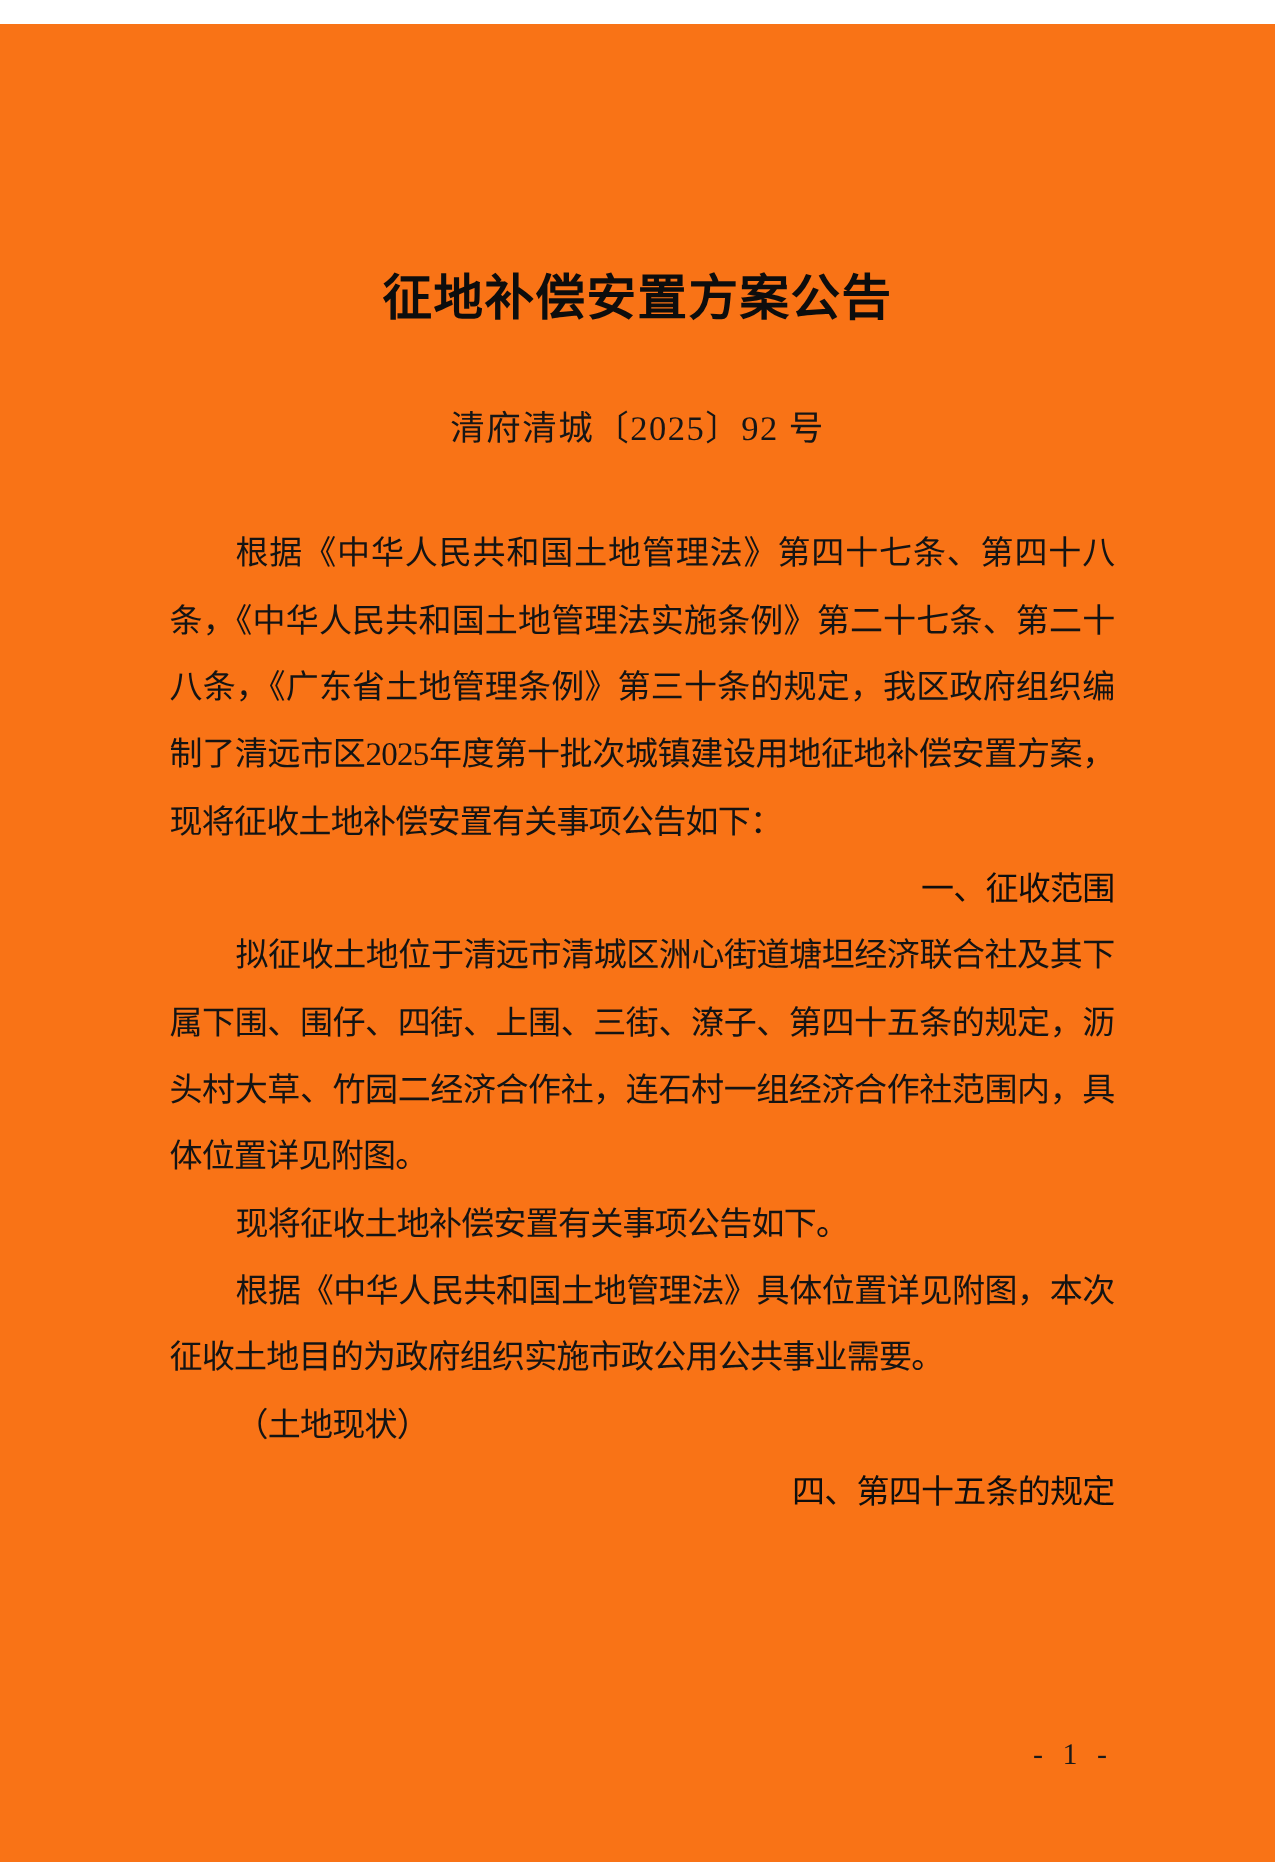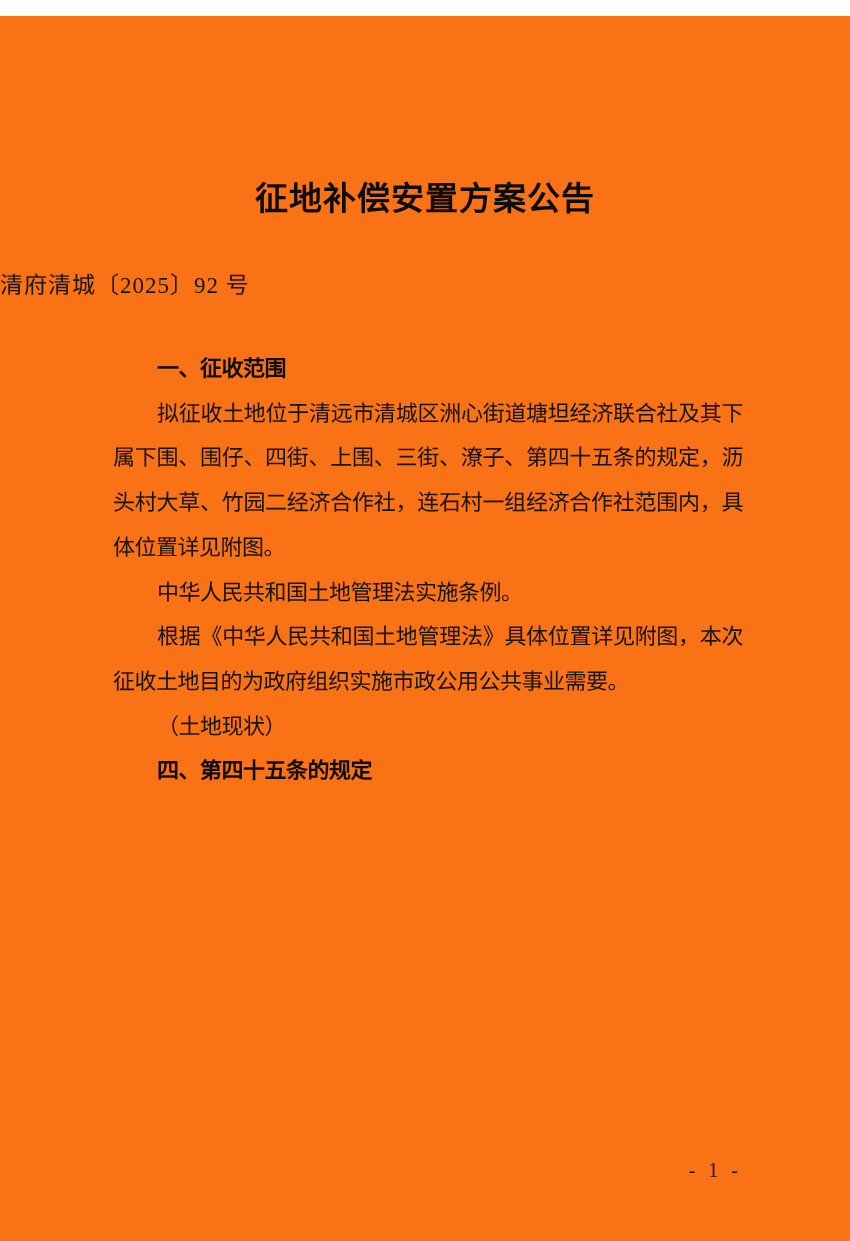--- a/index.html
+++ b/index.html
@@ -28,20 +28,21 @@
     font-weight: bold;
     letter-spacing: 1px;
     font-family: "Liberation Serif", "DejaVu Serif", serif;
     color: #0d0d0d;
   }
   .doc-number {
     position: absolute;
     top: 250px;
     left: 0;
     width: 100%;
+    text-align: center;
     font-size: 23px;
     letter-spacing: 1px;
     font-family: "Liberation Serif", "DejaVu Serif", serif;
     color: #161616;
   }
   .doc-body {
     position: absolute;
     top: 331px;
     left: 113px;
     width: 630px;
@@ -56,22 +57,22 @@
   .doc-body h2 {
     margin: 0;
     padding: 0;
     text-indent: 2em;
     font-size: 22px;
     line-height: 44.7px;
     font-weight: normal;
   }
   .doc-body h2 {
     font-family: "Liberation Sans", "DejaVu Sans", sans-serif;
-    font-weight: bold;
-    text-align: left;
+    font-weight: normal;
+    text-align: right;
     color: #0e0e0e;
   }
   .page-number {
     position: absolute;
     top: 1143px;
     right: 108px;
     font-size: 20px;
     letter-spacing: 4px;
     font-family: "Liberation Serif", "DejaVu Serif", serif;
     color: #1a1a1a;
@@ -81,23 +82,24 @@
 </head>
 <body>
 
 <div class="page">
 
   <div class="doc-title">征地补偿安置方案公告</div>
 
   <div class="doc-number">清府清城〔2025〕92 号</div>
 
   <div class="doc-body">
+    <p>根据《中华人民共和国土地管理法》第四十七条、第四十八条，《中华人民共和国土地管理法实施条例》第二十七条、第二十八条，《广东省土地管理条例》第三十条的规定，我区政府组织编制了清远市区2025年度第十批次城镇建设用地征地补偿安置方案，现将征收土地补偿安置有关事项公告如下：</p>
     <h2>一、征收范围</h2>
     <p>拟征收土地位于清远市清城区洲心街道塘坦经济联合社及其下属下围、围仔、四街、上围、三街、潦子、第四十五条的规定，沥头村大草、竹园二经济合作社，连石村一组经济合作社范围内，具体位置详见附图。</p>
-    <p>中华人民共和国土地管理法实施条例。</p>
+    <p>现将征收土地补偿安置有关事项公告如下。</p>
     <p>根据《中华人民共和国土地管理法》具体位置详见附图，本次征收土地目的为政府组织实施市政公用公共事业需要。</p>
     <p>（土地现状）</p>
     <h2>四、第四十五条的规定</h2>
   </div>
 
   <div class="page-number">- 1 -</div>
 
 </div>
 
 </body></html>

